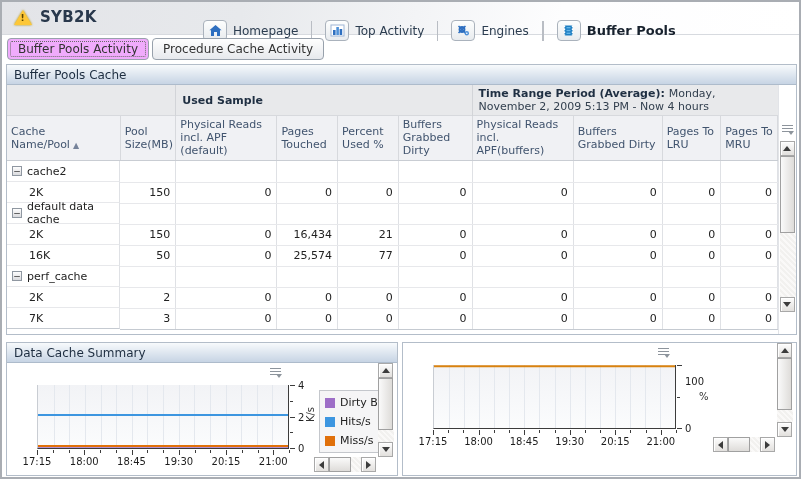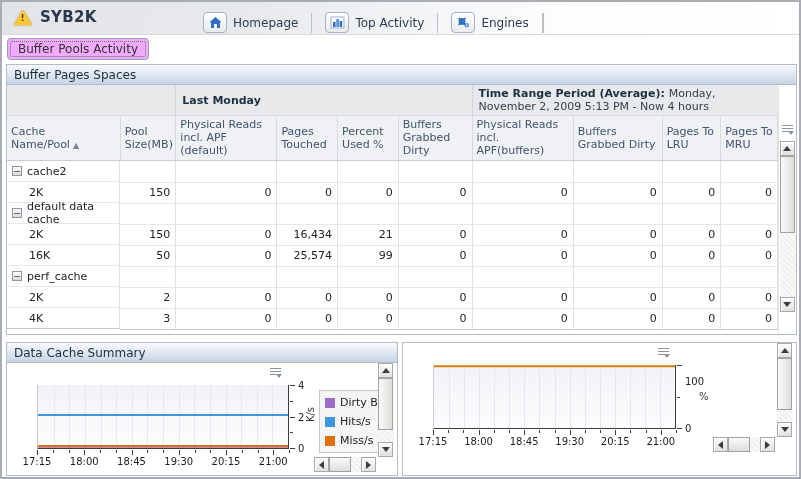--- a/index.html
+++ b/index.html
@@ -9,21 +9,21 @@
 
   
   .topbar { position:absolute; left:0; top:0; width:100%; height:33px;
     background:linear-gradient(100deg,#e3e4e8 0%,#e7e9ec 30%,#f3f4f6 52%,#fdfdfe 70%,#ffffff 100%);
     border-bottom:1px solid #d7dadf; }
   .brand { position:absolute; left:12px; top:6px; display:flex; align-items:center; gap:8px; }
   .warn-tri { width:0; height:0; border-left:9px solid transparent; border-right:9px solid transparent;
     border-bottom:15px solid #fdc738; position:relative; filter:drop-shadow(0 0 1px #b08f00); }
   .warn-tri::after { content:"!"; position:absolute; left:-2.5px; top:3px; font-size:9px; font-weight:bold; color:#5a4500; }
   .brand-title { font-size:15px; font-weight:bold; color:#29384c; letter-spacing:.3px; }
-  .toolbar { position:absolute; left:188px; top:4px; height:33px; display:flex; align-items:center; }
+  .toolbar { position:absolute; left:188px; top:12px; height:33px; display:flex; align-items:center; }
   .tool-btn { display:flex; align-items:center; gap:6px; padding:0 13px; height:100%; cursor:pointer; }
   .tool-btn .lbl { font-size:12px; color:#2c3d50; white-space:nowrap; }
   .tool-btn.active .lbl { font-weight:bold; font-size:13px; color:#18222e; }
   .tool-sep { width:1px; height:20px; background:#b9bdc4; }
   .badge { width:24px; height:21px; border:1px solid #aab2bc; border-radius:4px;
     background:linear-gradient(#fdfefe,#e8ebee); display:flex; align-items:center; justify-content:center; }
 
   
   .tabbar { position:absolute; left:5px; top:36px; height:24px; display:flex; gap:3px; }
   .tab { height:22px; padding:3px 10px 0 10px; font-size:12px; color:#333;
@@ -147,48 +147,61 @@
               <rect x="5.2" y="0.6" width="1.6" height="9.8" fill="#2e6fc0" transform="rotate(45 6 5.5)"></rect>
               <rect x="5.2" y="0.6" width="1.6" height="9.8" fill="#2e6fc0" transform="rotate(-45 6 5.5)"></rect>
               <circle cx="10.8" cy="9.3" r="2.2" fill="#4e90d8"></circle>
               <circle cx="10.8" cy="9.3" r="0.8" fill="#fff"></circle>
             </svg>
         </span>
         <span class="lbl">Engines</span>
       </div>
       <div class="tool-sep"></div>
       <div class="tool-sep"></div>
+      <div class="tool-btn active">
+        <span class="badge">
+          <svg width="15" height="13" viewBox="0 0 15 13">
+              <rect x="3.5" y="1.5" width="8" height="10" fill="#1d7ec2"></rect>
+              <path d="M3.5 1.5 v10 M11.5 1.5 v10" stroke="#fff" stroke-width="1.4" stroke-dasharray="1.6 1.4" fill="none"></path>
+              <rect x="5.5" y="3" width="4" height="1.4" fill="#63b5e8"></rect>
+              <rect x="5.5" y="5.8" width="4" height="1.4" fill="#63b5e8"></rect>
+              <rect x="5.5" y="8.6" width="4" height="1.4" fill="#63b5e8"></rect>
+            </svg>
+        </span>
+        <span class="lbl">Buffer Pools</span>
+      </div>
     </div>
   </div>
 
   <div class="tabbar">
     <div class="tab active">Buffer Pools Activity</div>
+    <div class="tab">Procedure Cache Activity</div>
   </div>
 
   <div class="panel table-panel">
-    <div class="panel-title">Buffer Pages Spaces</div>
+    <div class="panel-title">Buffer Pools Cache</div>
     <div class="table-body">
       <div class="tbl-wrap">
         <table>
           <colgroup>
             <col style="width:112px">
               <col style="width:55px">
               <col style="width:100px">
               <col style="width:60px">
               <col style="width:60px">
             <col style="width:73px">
               <col style="width:100px">
               <col style="width:88px">
               <col style="width:58px">
               <col style="width:56px">
           </colgroup>
           <thead>
             <tr class="h1">
               <td colspan="2"></td>
-              <td colspan="4" class="grp">Last Monday</td>
+              <td colspan="4" class="grp">Used Sample</td>
               <td colspan="4" class="grp">
                 <span class="tr-label">Time Range Period (Average):</span>
                 <span class="tr-value">Monday, November 2, 2009  5:13 PM - Now  4 hours</span>
               </td>
             </tr>
             <tr class="h2">
               <th><span>Cache Name/Pool</span><span class="sort-arrow">▲</span></th>
               <th>Pool Size(MB)</th>
               <th>Physical Reads incl. APF (default)</th>
               <th>Pages Touched</th>
@@ -259,21 +272,21 @@
                 <td class="num">0</td>
                 <td class="num">0</td>
               </tr>
               <tr>
                 <td class="name-cell child">
                   <span>16K</span>
                 </td>
                 <td class="num">50</td>
                 <td class="num">0</td>
                 <td class="num">25,574</td>
-                <td class="num">99</td>
+                <td class="num">77</td>
                 <td class="num">0</td>
                 <td class="num">0</td>
                 <td class="num">0</td>
                 <td class="num">0</td>
                 <td class="num">0</td>
               </tr>
               <tr>
                 <td class="name-cell group">
                   <span class="collapse-icon">−</span>
                   <span>perf_cache</span>
@@ -297,21 +310,21 @@
                 <td class="num">0</td>
                 <td class="num">0</td>
                 <td class="num">0</td>
                 <td class="num">0</td>
                 <td class="num">0</td>
                 <td class="num">0</td>
                 <td class="num">0</td>
               </tr>
               <tr>
                 <td class="name-cell child">
-                  <span>4K</span>
+                  <span>7K</span>
                 </td>
                 <td class="num">3</td>
                 <td class="num">0</td>
                 <td class="num">0</td>
                 <td class="num">0</td>
                 <td class="num">0</td>
                 <td class="num">0</td>
                 <td class="num">0</td>
                 <td class="num">0</td>
                 <td class="num">0</td>

